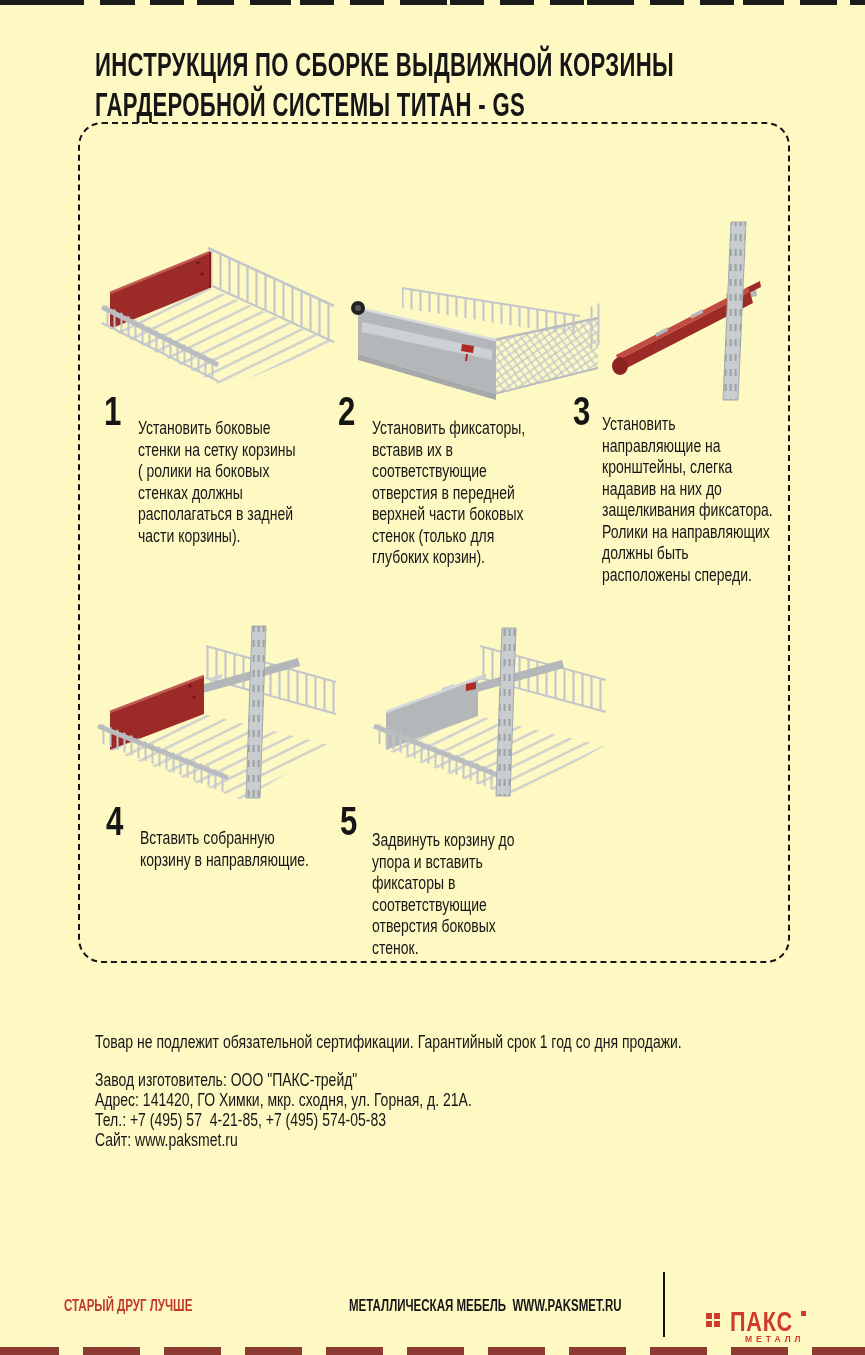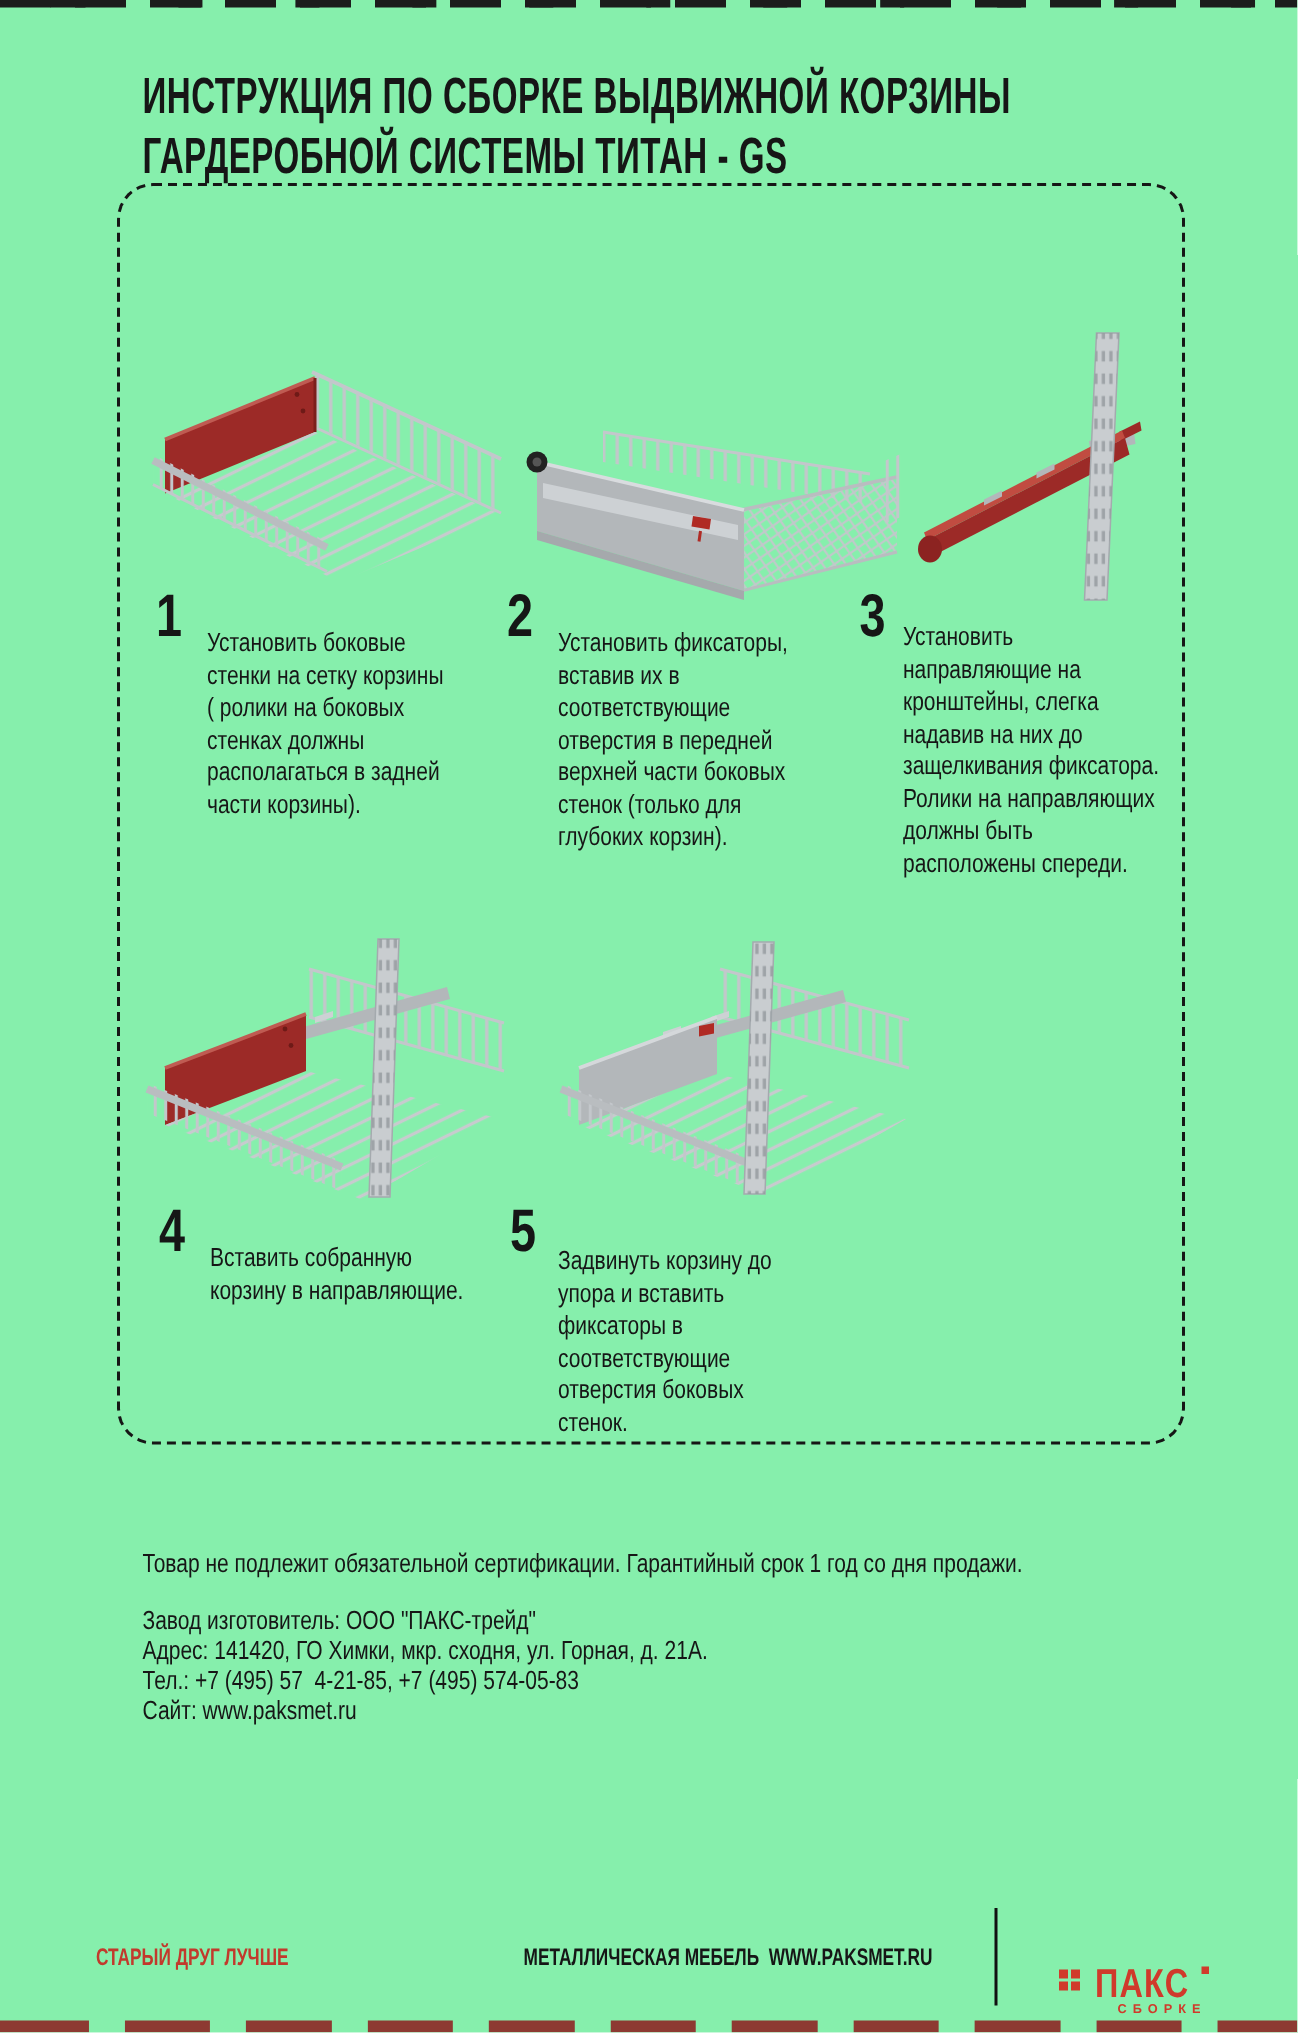--- a/index.html
+++ b/index.html
@@ -1,17 +1,17 @@
 <!DOCTYPE html>
 <html style="--text_black: #161616; --top_dash_black: #1c1c1c; --bottom_dash_red: #8d3a32; --basket_red: #9c2a27; --basket_red_light: #c14c41; --fixator_red: #b02a24; --wire_gray: #c3c7cb; --panel_gray: #b3b7ba; --post_gray: #c9cdd0; --logo_red: #d03a2b; --slogan_red: #c2392c;"><head>
 <meta charset="utf-8">
 <style>
   *{margin:0;padding:0;box-sizing:border-box}
   html,body{background:#ffffff}
-  .page{position:relative;width:865px;height:1355px;background:#86efac;overflow:hidden;
+  .page{position:relative;width:865px;height:1355px;background:#fef9c3;overflow:hidden;
         font-family:"Liberation Sans",sans-serif;color:var(--text_black,#161616)}
 
   
   .top-dashes{position:absolute;left:0;top:0;width:100%;height:5px;
     background-image:
       repeating-linear-gradient(90deg,var(--top_dash_black,#1c1c1c) 0 34px,transparent 34px 50px),
       repeating-linear-gradient(90deg,var(--top_dash_black,#1c1c1c) 0 16px,transparent 16px 78px);
     background-position:0 0,41px 0;}
   .bottom-dashes{position:absolute;left:0;bottom:0;width:100%;height:8px;
     background-image:repeating-linear-gradient(90deg,var(--bottom_dash_red,#8d3a32) 0 57px,transparent 57px 81px);
@@ -218,17 +218,17 @@
 
   <div class="logo">
     <div class="logo-squares">
       <i></i>
         <i></i>
         <i></i>
         <i></i>
     </div>
     <div class="logo-word">ПАКС</div>
     <div class="logo-dot"></div>
-    <div class="logo-sub">СБОРКЕ</div>
+    <div class="logo-sub">МЕТАЛЛ</div>
   </div>
 
   <div class="bottom-dashes"></div>
 </div>
 
 </body></html>

